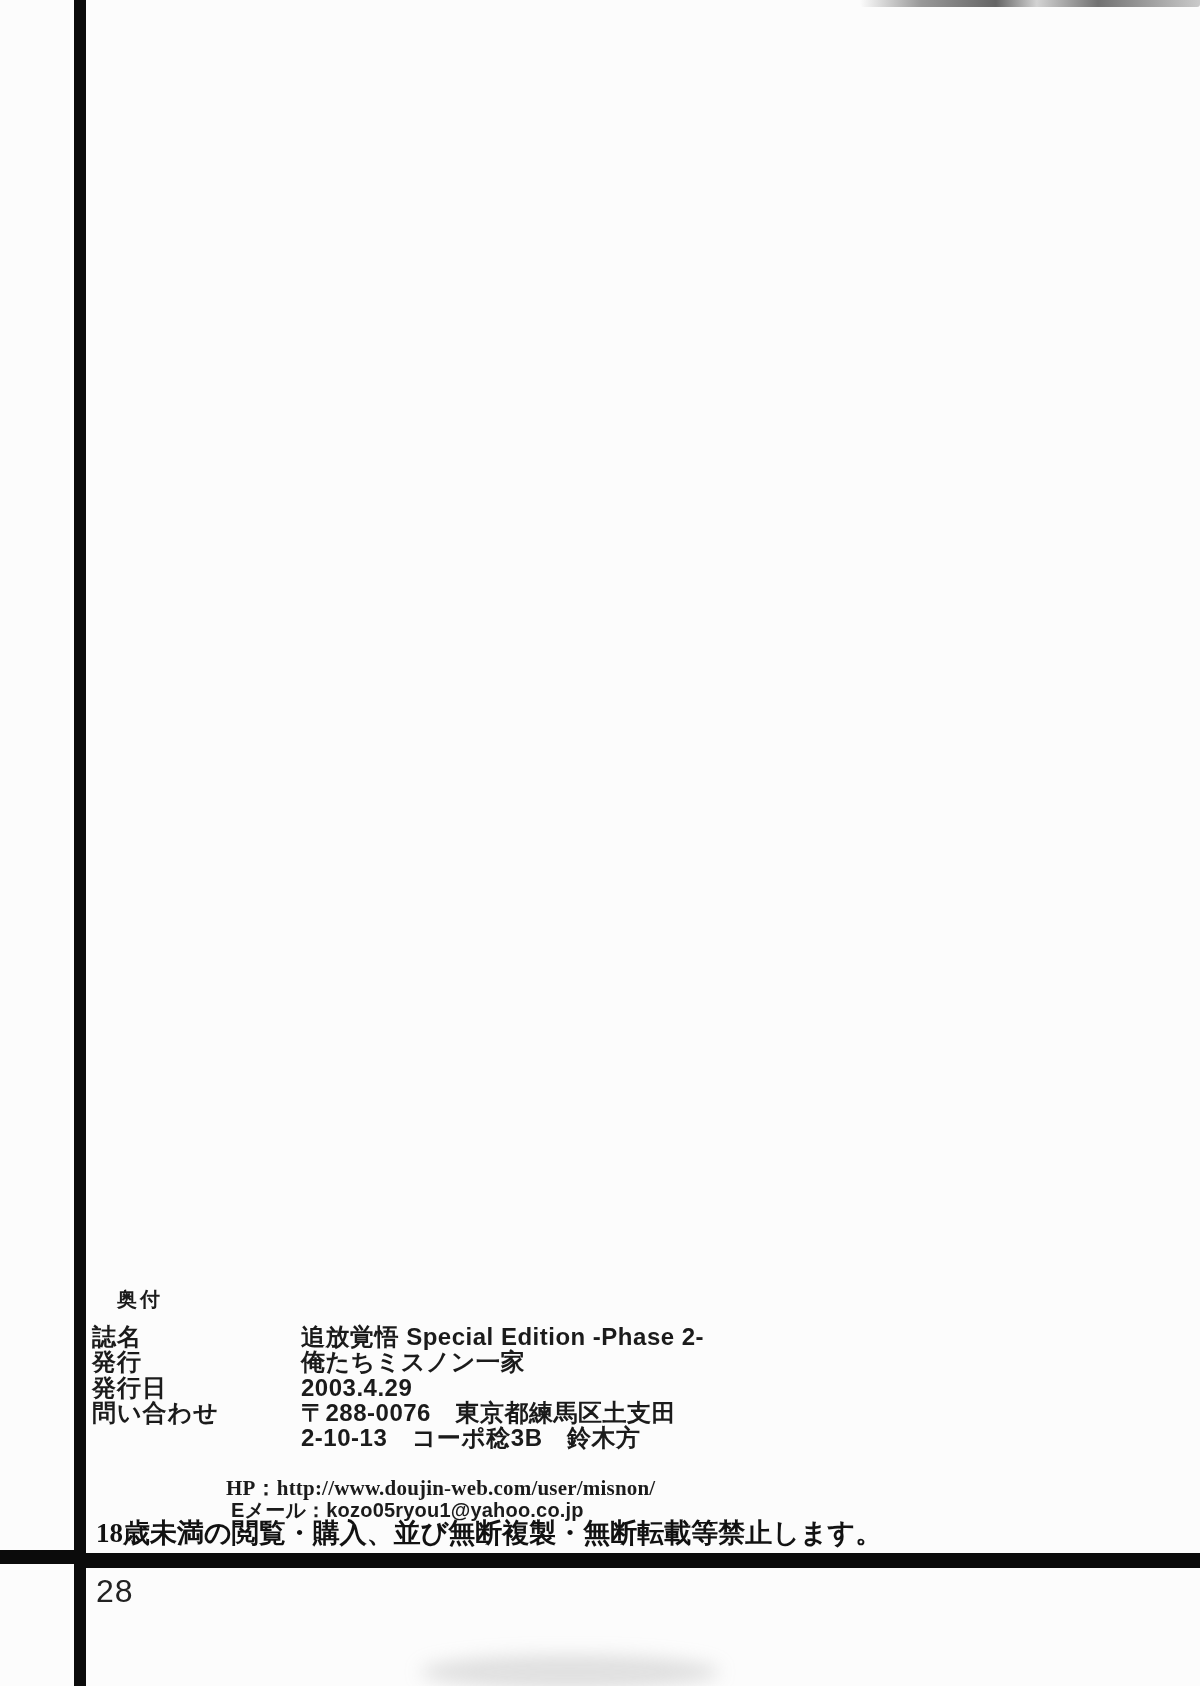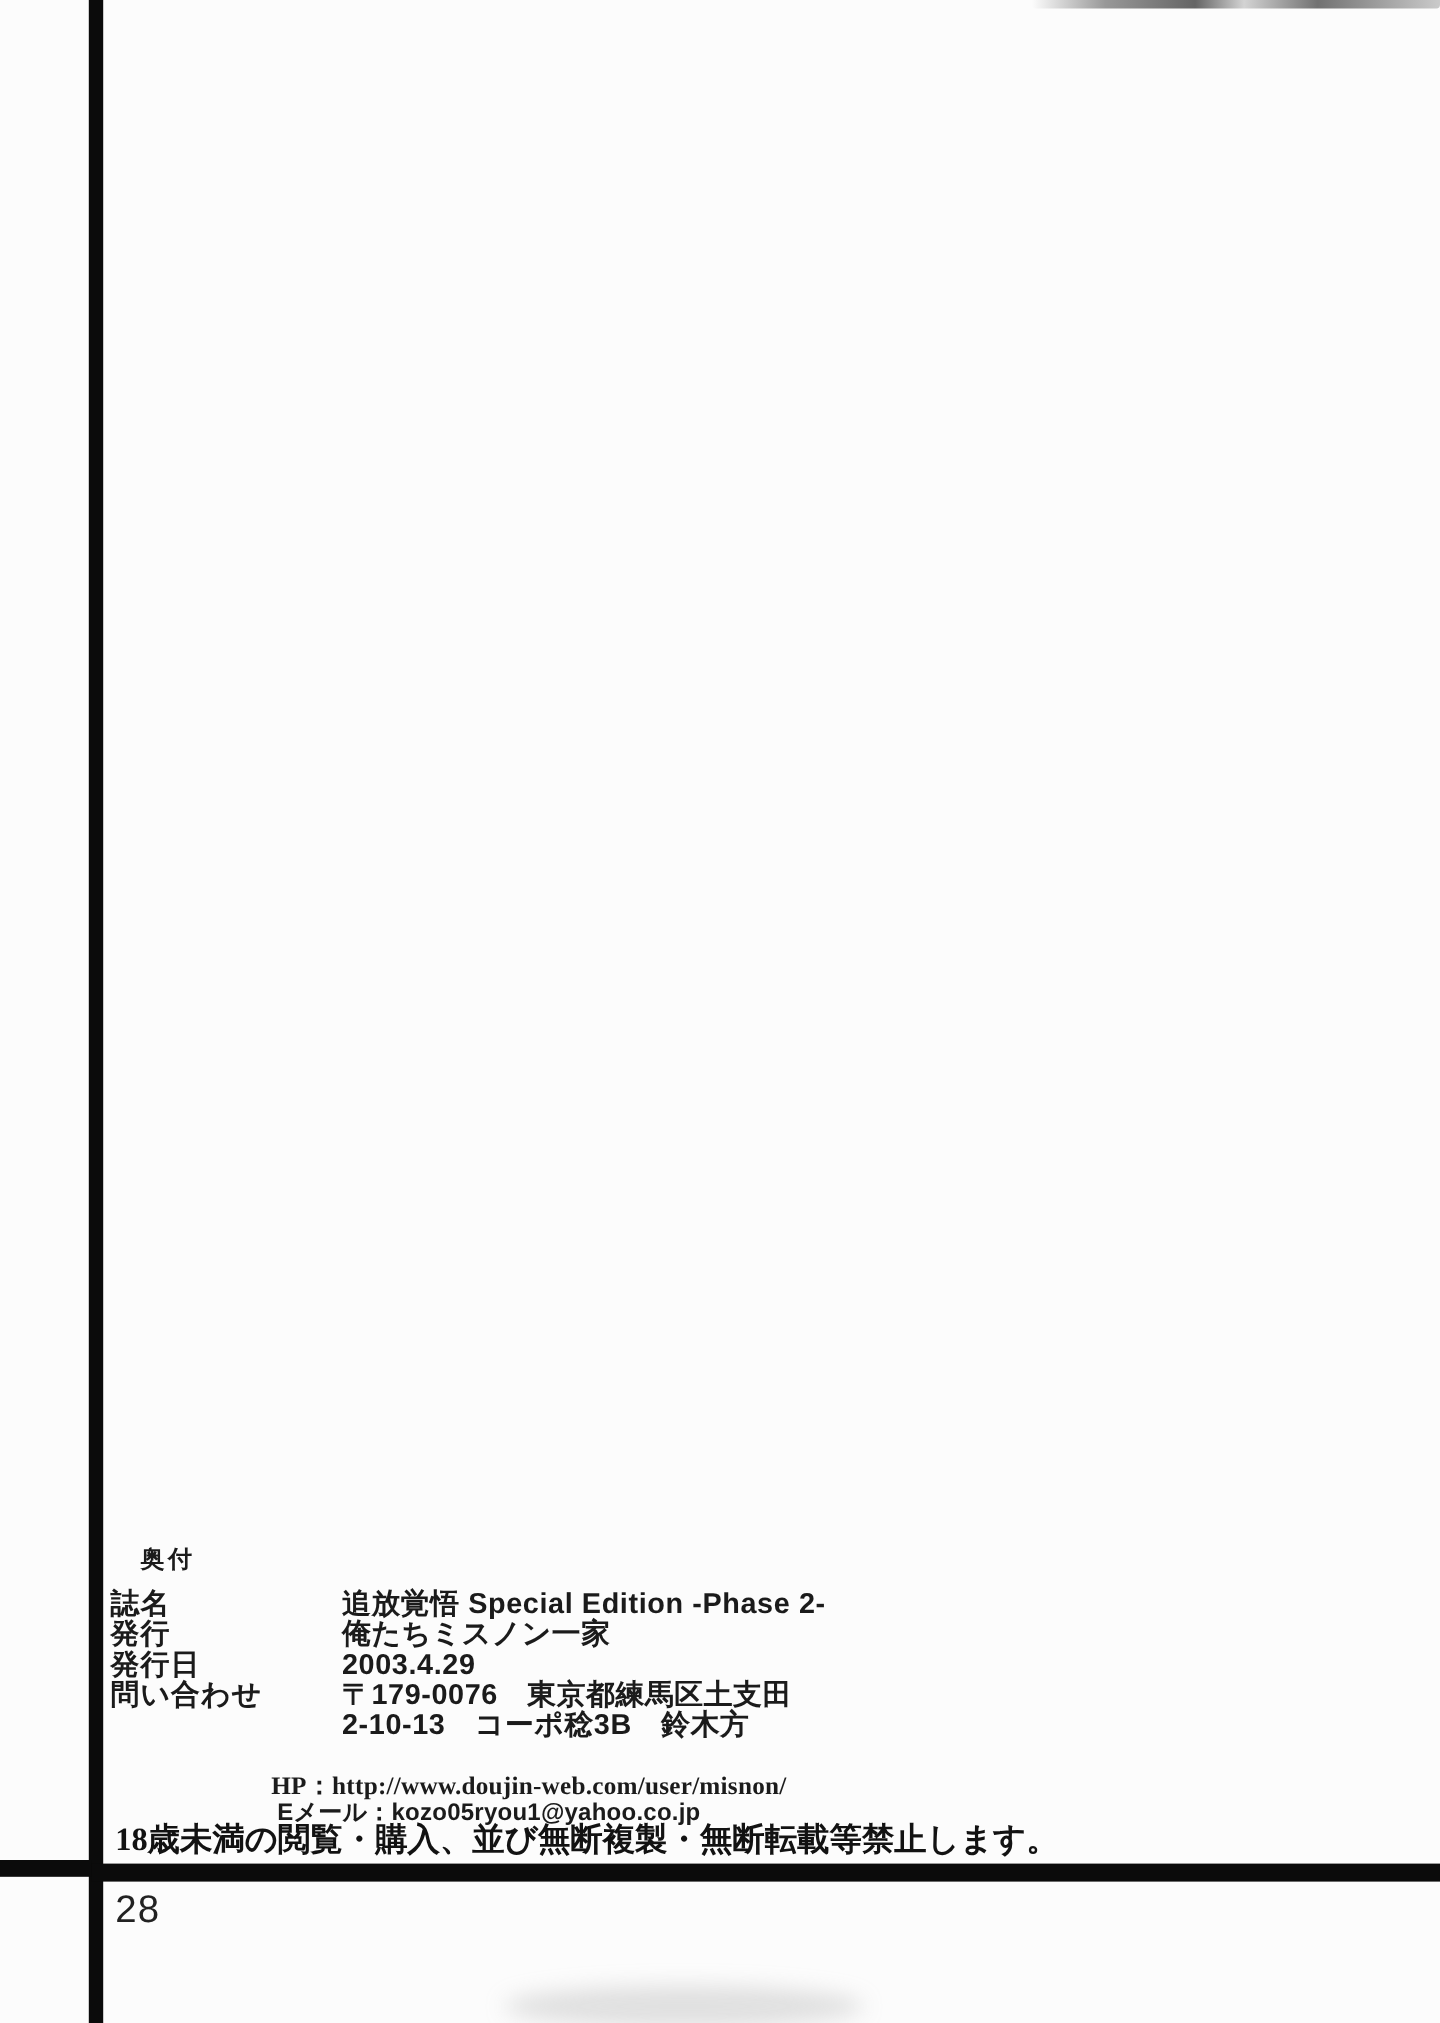--- a/index.html
+++ b/index.html
@@ -54,30 +54,30 @@
     position: absolute;
     left: 92px;
     top: 1324px;
     font-size: 24px;
     font-weight: bold;
     line-height: 25.3px;
     white-space: nowrap;
   }
   .colophon-row {
     display: flex;
+    gap: 29px;
   }
   .row-label {
     display: inline-block;
     width: 180px;
     letter-spacing: 1px;
   }
   .row-value {
     display: inline-block;
     letter-spacing: 0.5px;
-    margin-left: 13px;
   }
   .contact-hp {
     position: absolute;
     left: 226px;
     top: 1474px;
     font-size: 21px;
     font-weight: bold;
     letter-spacing: 0.2px;
     white-space: nowrap;
     font-family: Liberation Serif, serif;
@@ -154,21 +154,21 @@
   <div class="colophon-row">
     <span class="row-label">発行</span>
     <span class="row-value">俺たちミスノン一家</span>
   </div>
   <div class="colophon-row">
     <span class="row-label">発行日</span>
     <span class="row-value">2003.4.29</span>
   </div>
   <div class="colophon-row">
     <span class="row-label">問い合わせ</span>
-    <span class="row-value">〒179-0076　東京都練馬区土支田</span>
+    <span class="row-value">〒288-0076　東京都練馬区土支田</span>
   </div>
   <div class="colophon-row">
     <span class="row-label"></span>
     <span class="row-value">2-10-13　コーポ稔3B　鈴木方</span>
   </div>
 </div>
 
 <div class="contact-hp">HP：http://www.doujin-web.com/user/misnon/</div>
 <div class="contact-email">Eメール：kozo05ryou1@yahoo.co.jp</div>
 <div class="age-warning">18歳未満の閲覧・購入、並び無断複製・無断転載等禁止します。</div>

